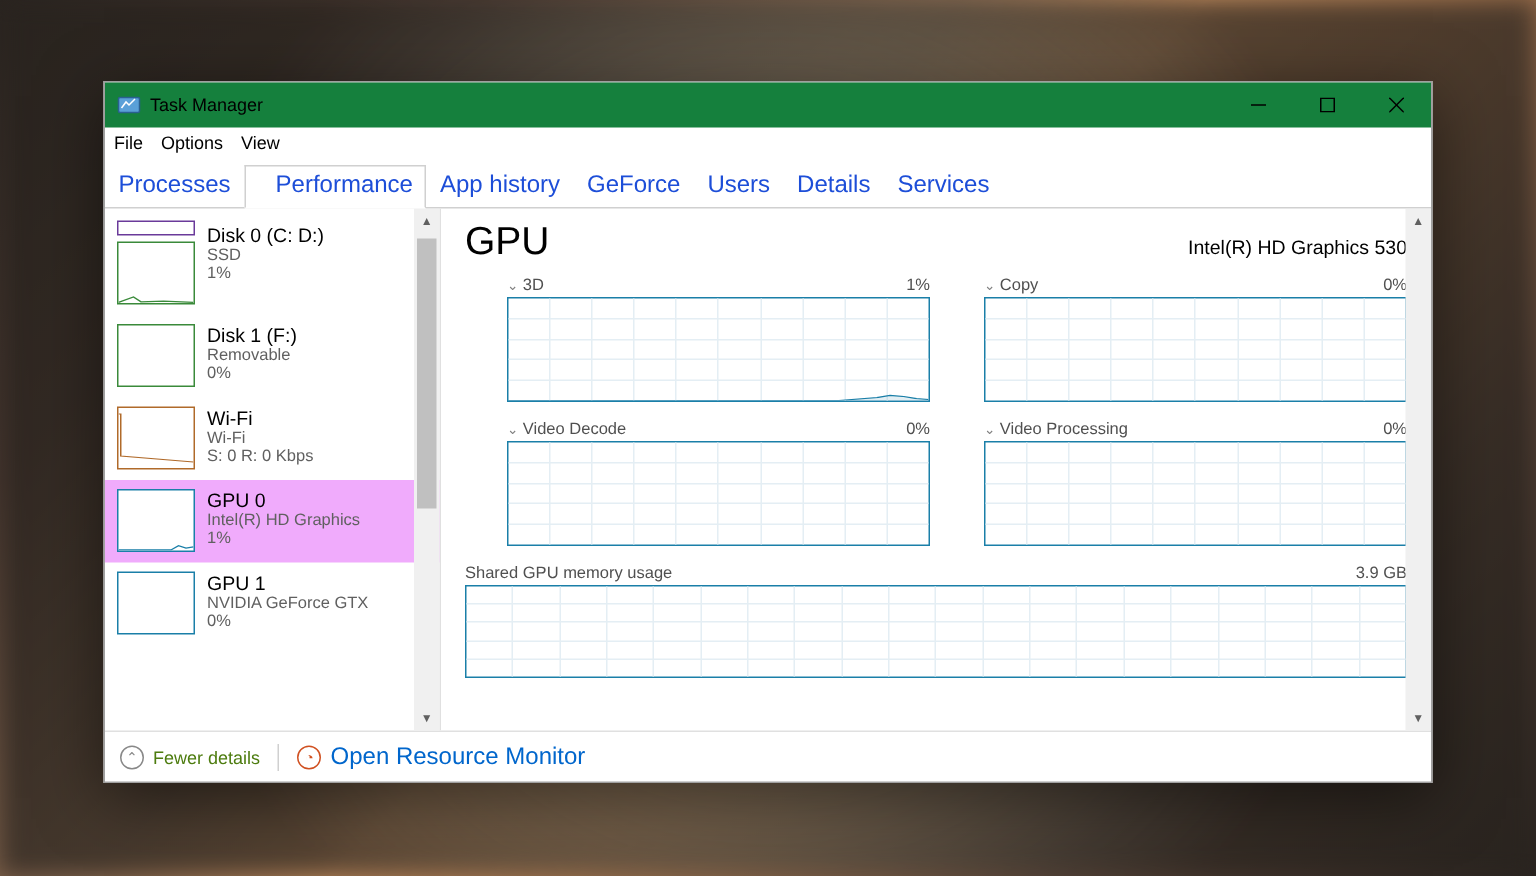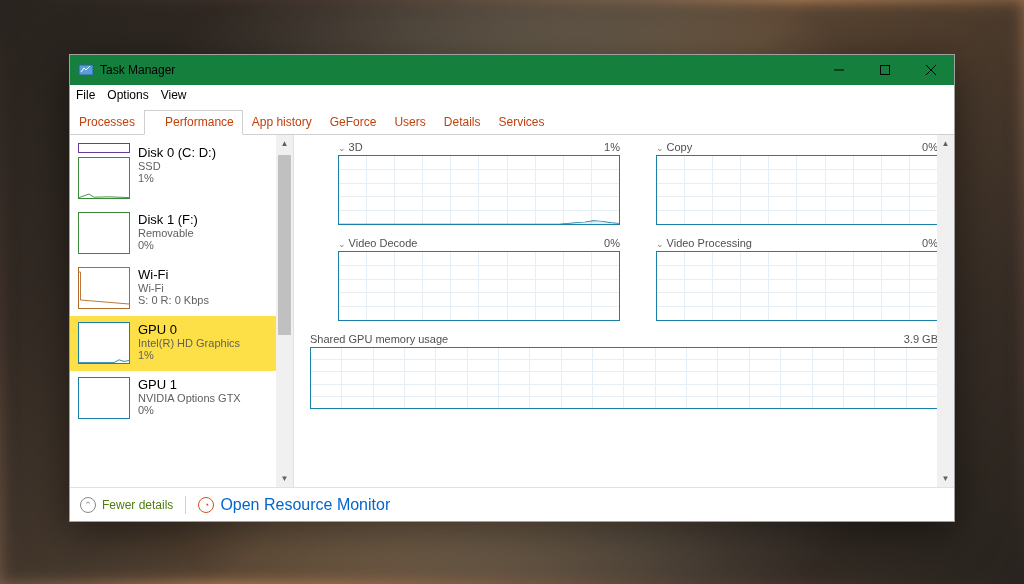--- a/index.html
+++ b/index.html
@@ -55,22 +55,22 @@
   gap: 12px;
 }
 .menubar span { font-size: 12px; color: #000; }
 .tabs {
   display: flex;
   border-bottom: 1px solid #d0d0d0;
   padding-top: 4px;
 }
 .tab {
   padding: 4px 8px 5px 8px;
-  font-size: 12px;
-  color: #c2410c;
+  font-size: 16px;
+  color: #1d4ed8;
   border: 1px solid transparent;
   position: relative;
   bottom: -1px;
 }
 .tab.active {
   border: 1px solid #d0d0d0;
   border-bottom: 1px solid #fff;
   background: #fff;
   padding-left: 20px;
 }
@@ -109,21 +109,21 @@
   font-size: 8px;
   color: #606060;
 }
 .sb-item {
   display: flex;
   padding: 6px 8px;
   gap: 8px;
   align-items: flex-start;
   border-bottom: 1px solid transparent;
 }
-.sb-item.selected { background: #fde047; }
+.sb-item.selected { background: #f0abfc; }
 .sb-thumb {
   width: 52px;
   height: 42px;
   border: 1px solid;
   position: relative;
   background: #fff;
   flex-shrink: 0;
 }
 .sb-thumb.tiny {
   width: 52px;
@@ -321,33 +321,37 @@
               <div class="sb-sub">Intel(R) HD Graphics</div>
               <div class="sb-sub">1%</div>
             </div>
           </div>
           <div class="sb-item">
             <div class="sb-thumb" style="border-color:#1a7fa8">
               <svg class="spark" preserveAspectRatio="none" viewBox="0 0 100 100"></svg>
             </div>
             <div class="sb-text">
               <div class="sb-title">GPU 1</div>
-              <div class="sb-sub">NVIDIA Options GTX</div>
+              <div class="sb-sub">NVIDIA GeForce GTX</div>
               <div class="sb-sub">0%</div>
             </div>
           </div>
         </div>
       <div class="sidebar-scroll">
         <div class="sidebar-scroll-btn" style="top:0">▲</div>
         <div class="sidebar-scroll-thumb"></div>
         <div class="sidebar-scroll-btn" style="bottom:0">▼</div>
       </div>
     </div>
 
     <div class="main">
+      <div class="main-header">
+        <div class="main-title">GPU</div>
+        <div class="main-sub">Intel(R) HD Graphics 530</div>
+      </div>
 
       <div class="chart-row">
         <div class="chart-cell">
           <div class="chart-label-row">
             <span><span class="chev">⌄</span><span>3D</span></span>
             <span>1%</span>
           </div>
           <div class="chart-box">
             <div class="chart-grid-v">
                 <div></div>

